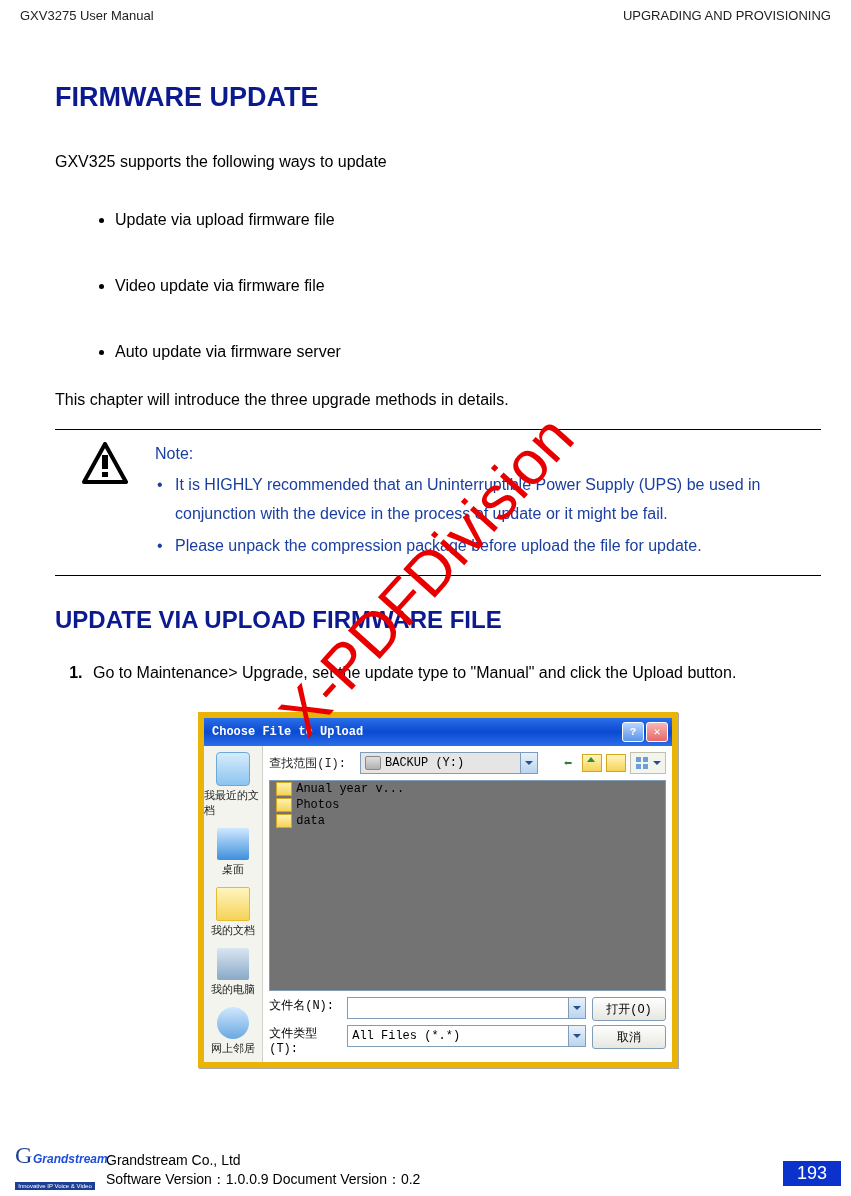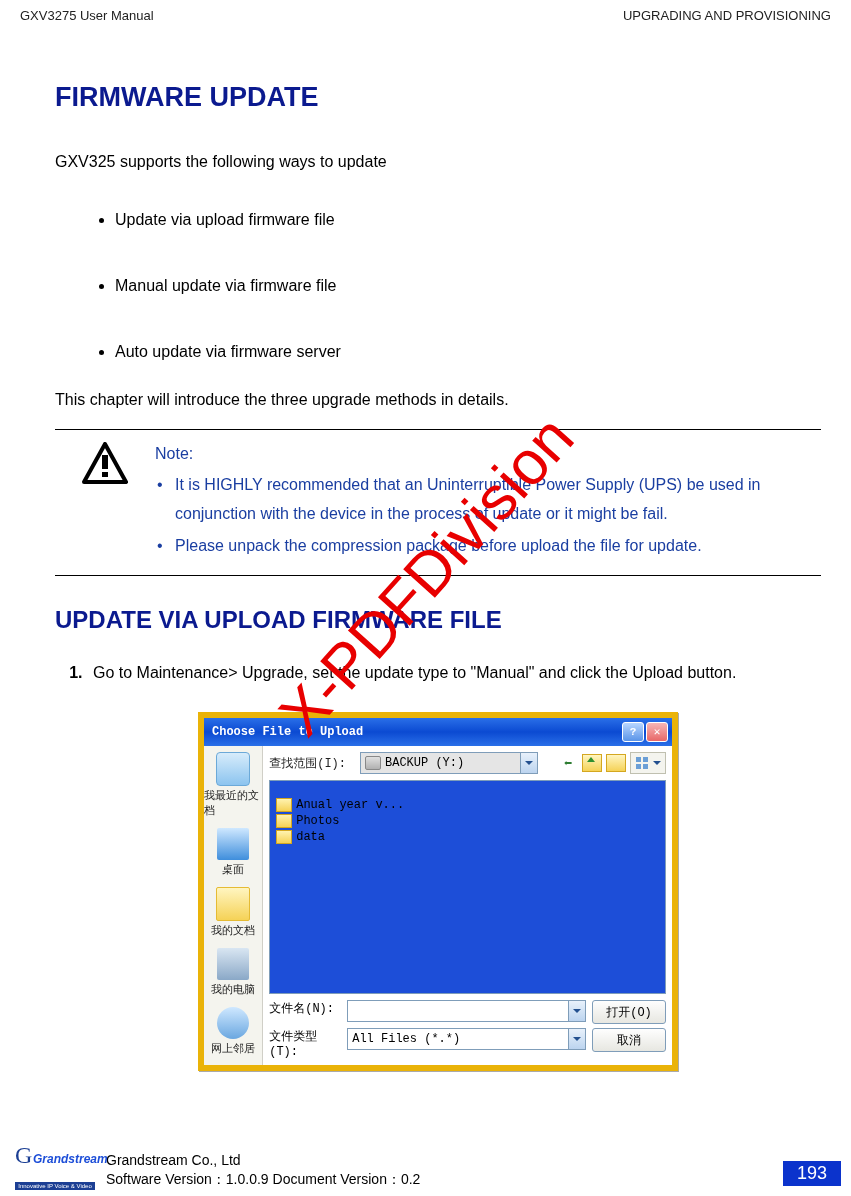--- a/index.html
+++ b/index.html
@@ -288,23 +288,23 @@
     width: 12px; height: 12px;
     background:
       linear-gradient(#6b9fd6,#6b9fd6) 0 0/5px 5px no-repeat,
       linear-gradient(#6b9fd6,#6b9fd6) 7px 0/5px 5px no-repeat,
       linear-gradient(#6b9fd6,#6b9fd6) 0 7px/5px 5px no-repeat,
       linear-gradient(#6b9fd6,#6b9fd6) 7px 7px/5px 5px no-repeat;
   }
   .file-list {
     flex: 1;
     border: 1px solid #7f9db9;
-    background: #1d4ed8;
+    background: #737373;
     min-height: 180px;
-    padding: 16px 6px;
+    padding: 0 6px;
     font-size: 12px;
   }
   .file-list .folder {
     display: flex;
     align-items: center;
     gap: 4px;
     height: 16px;
   }
   .folder-icon {
     width: 14px;
@@ -432,21 +432,21 @@
   <span>UPGRADING AND PROVISIONING</span>
 </div>
 
 <div class="content">
   <h1>FIRMWARE UPDATE</h1>
 
   <p class="body">GXV325 supports the following ways to update</p>
 
   <ul class="bullets">
     <li>Update via upload firmware file</li>
-    <li>Manual update via firmware file</li>
+    <li>Video update via firmware file</li>
     <li>Auto update via firmware server</li>
   </ul>
 
   <p class="body" style="margin-bottom:20px">This chapter will introduce the three upgrade methods in details.</p>
 
   <div class="note-block">
     <div class="warn-icon">
       <svg width="46" height="42" viewBox="0 0 46 42">
         <polygon points="23,2 44,40 2,40" fill="none" stroke="#000" stroke-width="4" stroke-linejoin="round"></polygon>
         <rect x="20" y="13" width="6" height="14" fill="#000"></rect>

